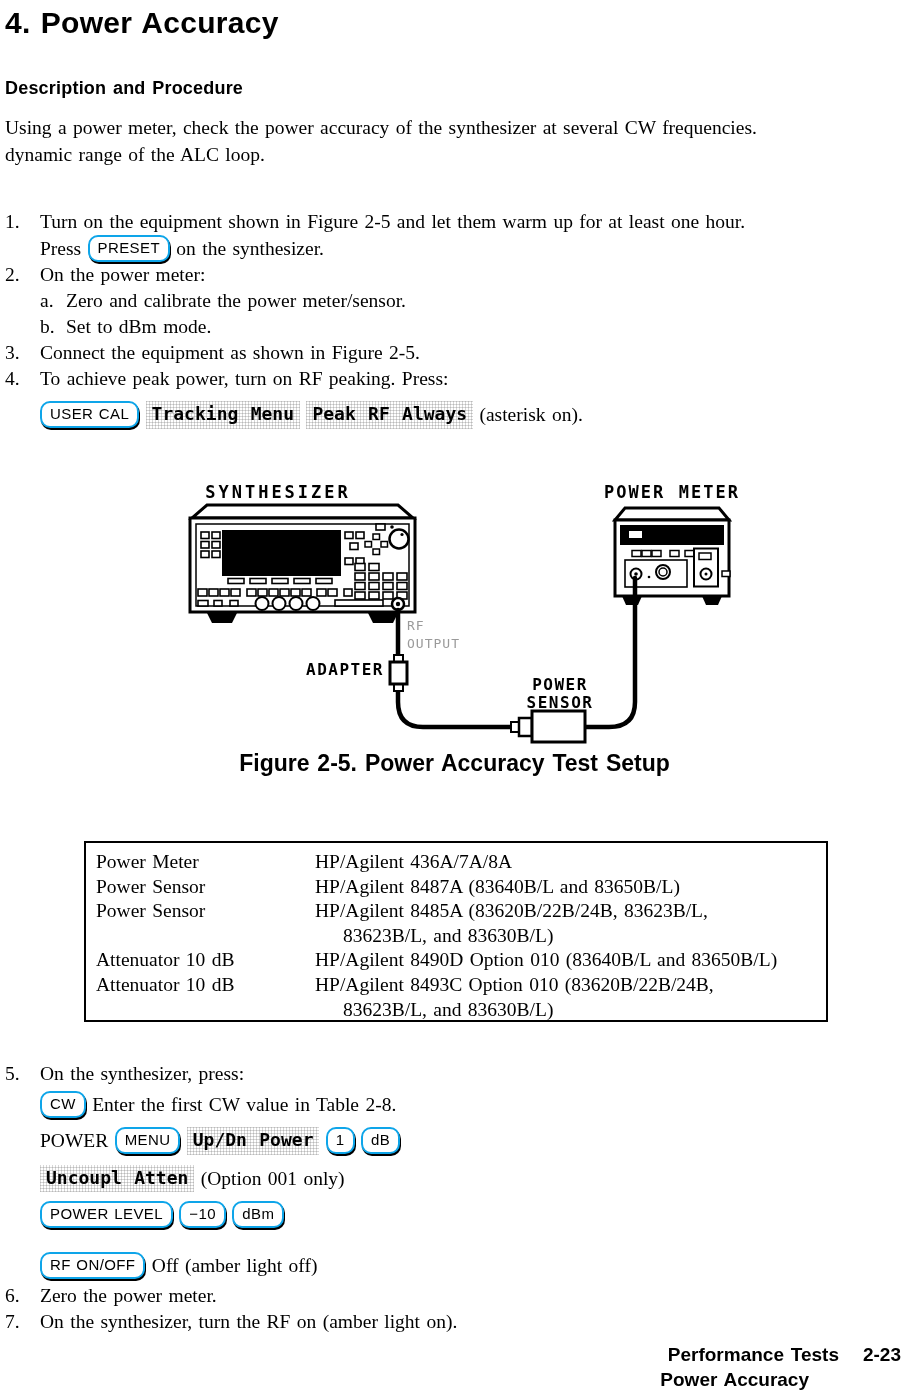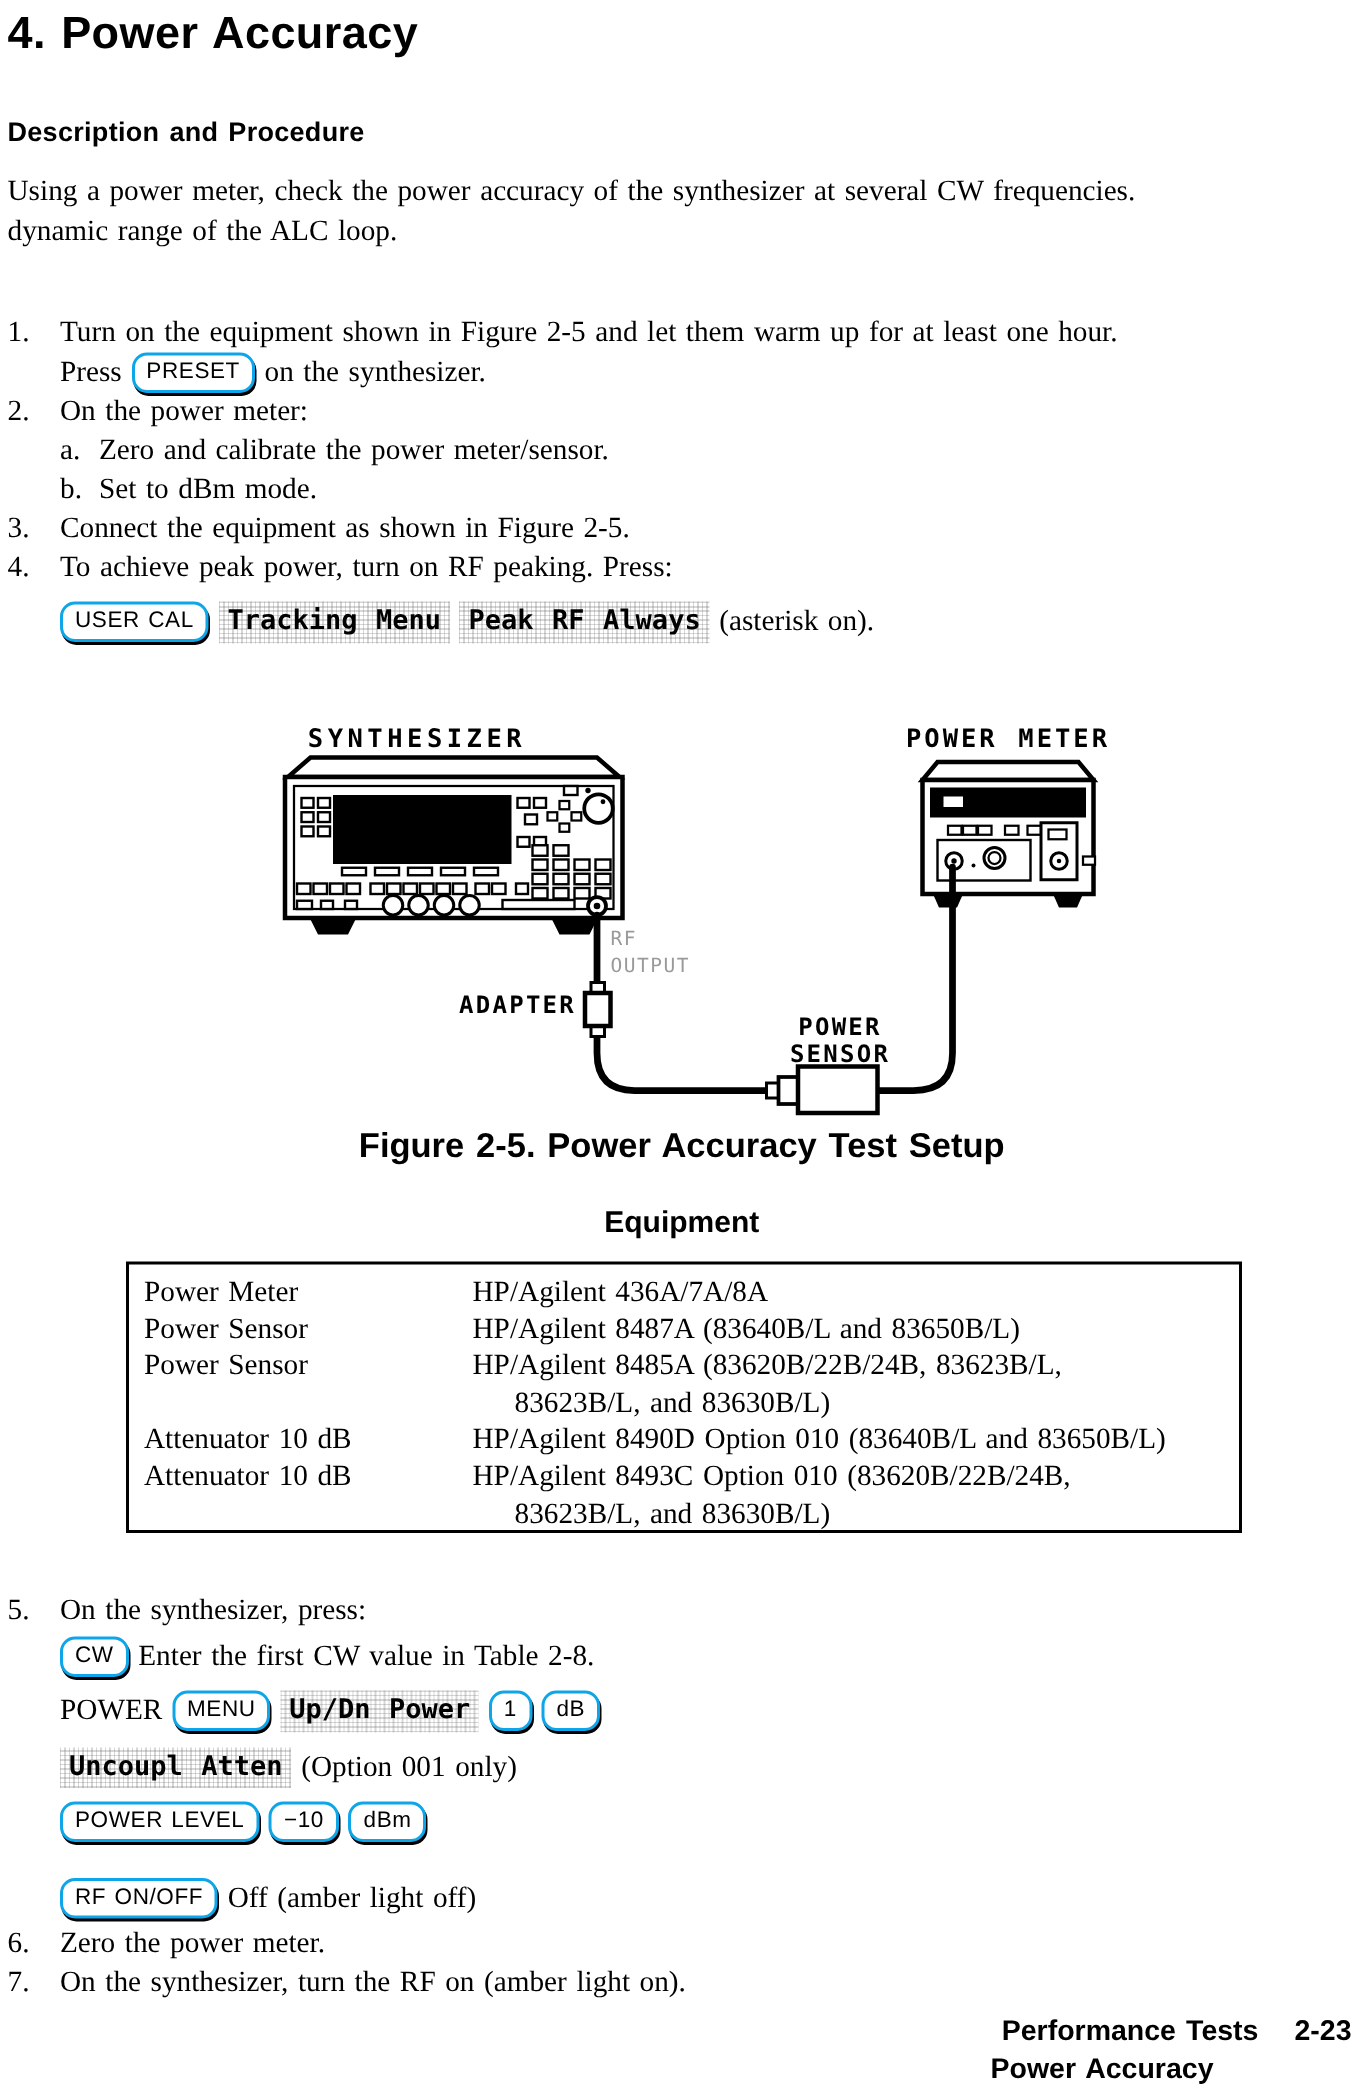--- a/index.html
+++ b/index.html
@@ -258,21 +258,20 @@
 
     <text class="graylabel" x="222" y="152">RF</text>
     <text class="graylabel" x="222" y="170">OUTPUT</text>
     <text class="seclabel" x="199" y="197" text-anchor="end">ADAPTER</text>
     <text class="seclabel" x="375" y="212" text-anchor="middle">POWER</text>
     <text class="seclabel" x="375" y="230" text-anchor="middle">SENSOR</text>
   </svg>
 
   <div class="figcap">Figure 2-5. Power Accuracy Test Setup</div>
 
-  <div class="eq-head">Equipment</div>
 
   <div class="eq-table">
     <div class="eqrow">
       <div class="item">Power Meter</div>
       <div class="desc">
           <div class="d1">HP/Agilent 436A/7A/8A</div>
         </div>
     </div>
     <div class="eqrow">
       <div class="item">Power Sensor</div>

